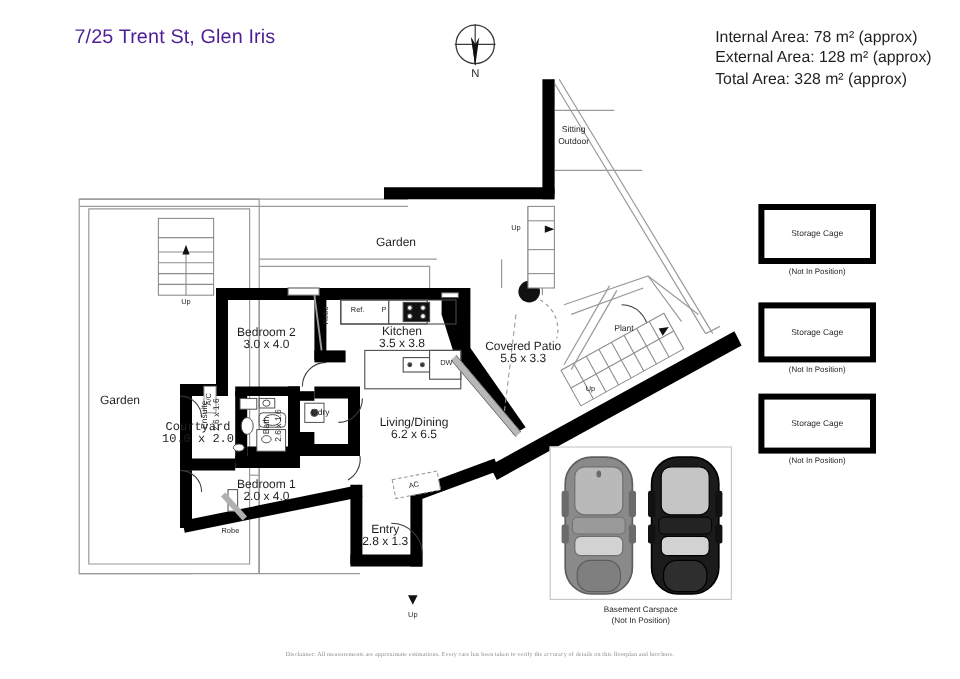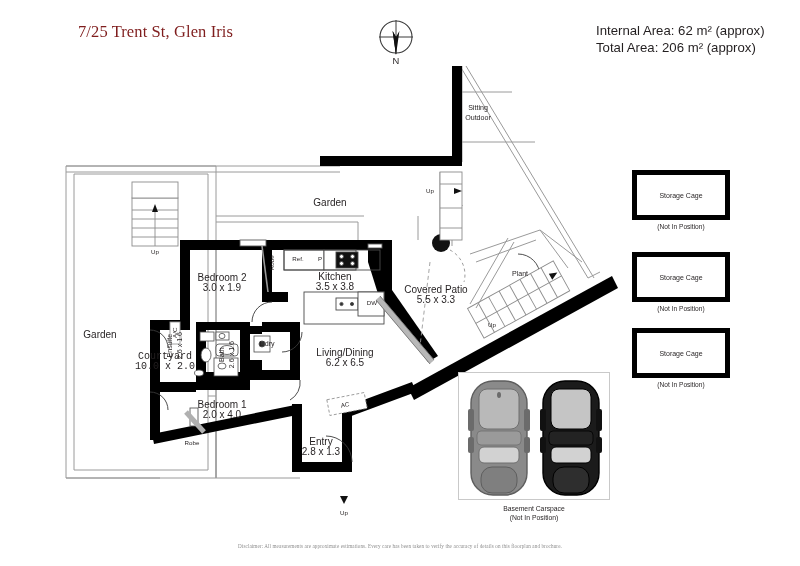--- a/index.html
+++ b/index.html
@@ -1,21 +1,21 @@
 <!DOCTYPE html>
 <html><head>
 <meta charset="utf-8">
 <style>
   html,body{margin:0;padding:0;background:#ffffff;}
   body{width:800px;height:566px;position:relative;overflow:hidden;
        font-family:"DejaVu Sans", sans-serif;color:#231f20;}
   #stage{position:absolute;left:0;top:0;width:800px;height:566px;}
   .abs{position:absolute;}
 
-  .title{left:62px;top:22px;font-family:Liberation Serif, serif;font-size:16.5px;color:#7f1d1d;letter-spacing:.1px;white-space:nowrap;margin-left:16px;}
+  .title{left:62px;top:22px;font-family:Liberation Sans, sans-serif;font-size:16.5px;color:#4c1d95;letter-spacing:.1px;white-space:nowrap;}
 
   .areas{left:596px;top:22px;font-family:"Liberation Sans",sans-serif;font-size:13.2px;line-height:17.4px;color:#231f20;white-space:nowrap;}
 
   .disclaimer{left:400px;top:543px;transform:translateX(-50%);font-family:"Liberation Serif",serif;
               font-size:5.1px;color:#8d8d8d;white-space:nowrap;letter-spacing:.12px;}
 
   
   .compass{left:374px;top:17px;width:44px;height:52px;}
   .cmp-n{position:absolute;left:0;top:38px;width:44px;text-align:center;
          font-family:"Liberation Sans",sans-serif;font-size:9.4px;color:#231f20;}
@@ -43,22 +43,23 @@
   .nosel{user-select:none;}
 </style>
 </head>
 <body>
 
 <div id="stage">
 
   <div class="abs title nosel">7/25 Trent St, Glen Iris</div>
 
   <div class="abs areas nosel">
-    <div>Internal Area: 62 m² (approx)</div>
-    <div>Total Area: 206 m² (approx)</div>
+    <div>Internal Area: 78 m² (approx)</div>
+    <div>External Area: 128 m² (approx)</div>
+    <div>Total Area: 328 m² (approx)</div>
   </div>
 
   <div class="abs compass">
     <svg width="44" height="40" viewBox="0 0 44 40">
       <circle cx="22" cy="20" r="16" fill="#fff" stroke="#3a3a3a" stroke-width="1.1"></circle>
       <line x1="22" y1="3" x2="22" y2="37" stroke="#3a3a3a" stroke-width="1"></line>
       <line x1="5" y1="20" x2="39" y2="20" stroke="#3a3a3a" stroke-width="1"></line>
       <polygon points="22,38 18.6,14 22,20 25.4,14" fill="#111"></polygon>
       <polygon points="22,38 18.6,14 22,20" fill="#111"></polygon>
     </svg>
@@ -264,21 +265,21 @@
       </g>
 
       <g>
         <polygon points="340,496 348,496 344,504" fill="#111"></polygon>
       </g>
 
     </svg>
   </div>
 
   <div class="abs lbl nosel" style="left:180px;top:273px;width:84px;">Bedroom 2
-3.0 x 1.9</div>
+3.0 x 4.0</div>
 
   <div class="abs lbl nosel" style="left:180px;top:400px;width:84px;">Bedroom 1
 2.0 x 4.0</div>
 
   <div class="abs lbl nosel" style="left:298px;top:272px;width:74px;">Kitchen
 3.5 x 3.8</div>
 
   <div class="abs lbl nosel" style="left:300px;top:348px;width:90px;">Living/Dining
 6.2 x 6.5</div>
 

